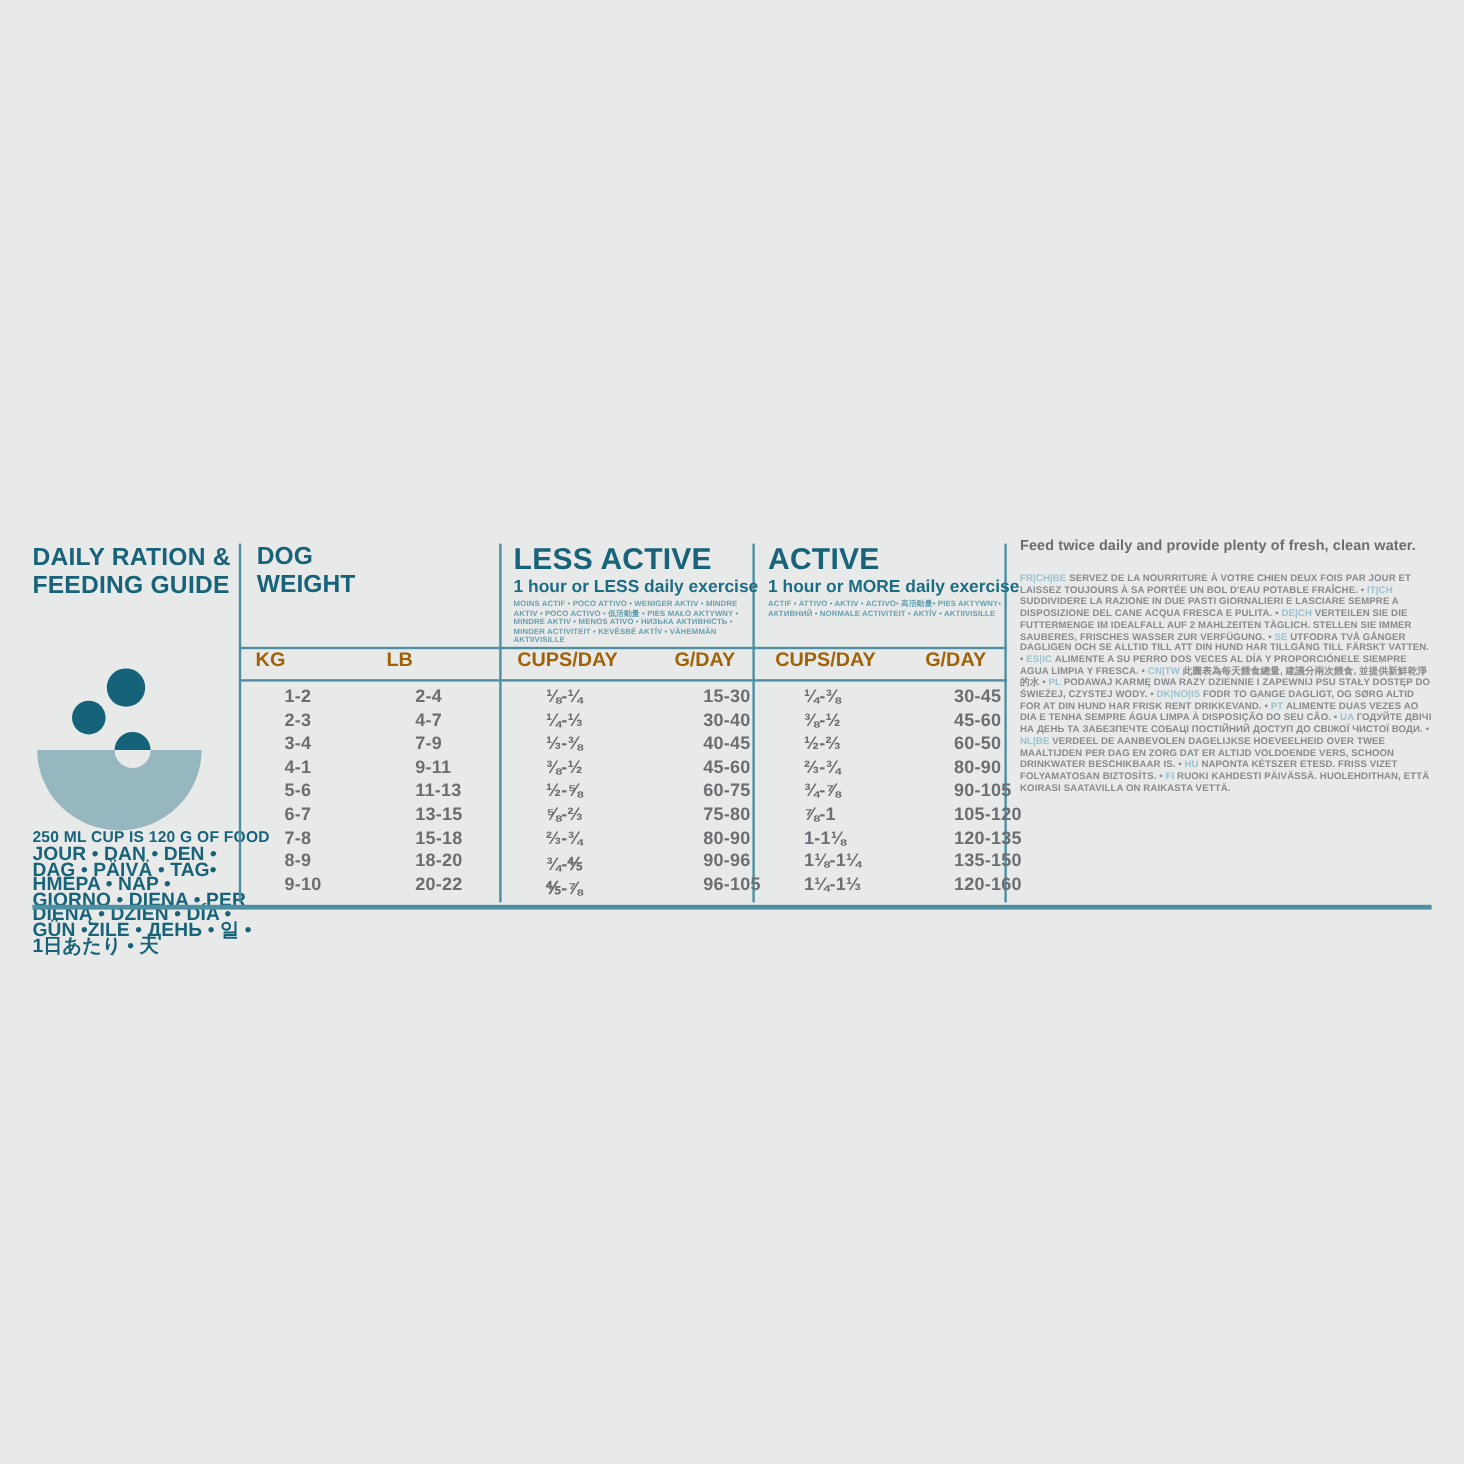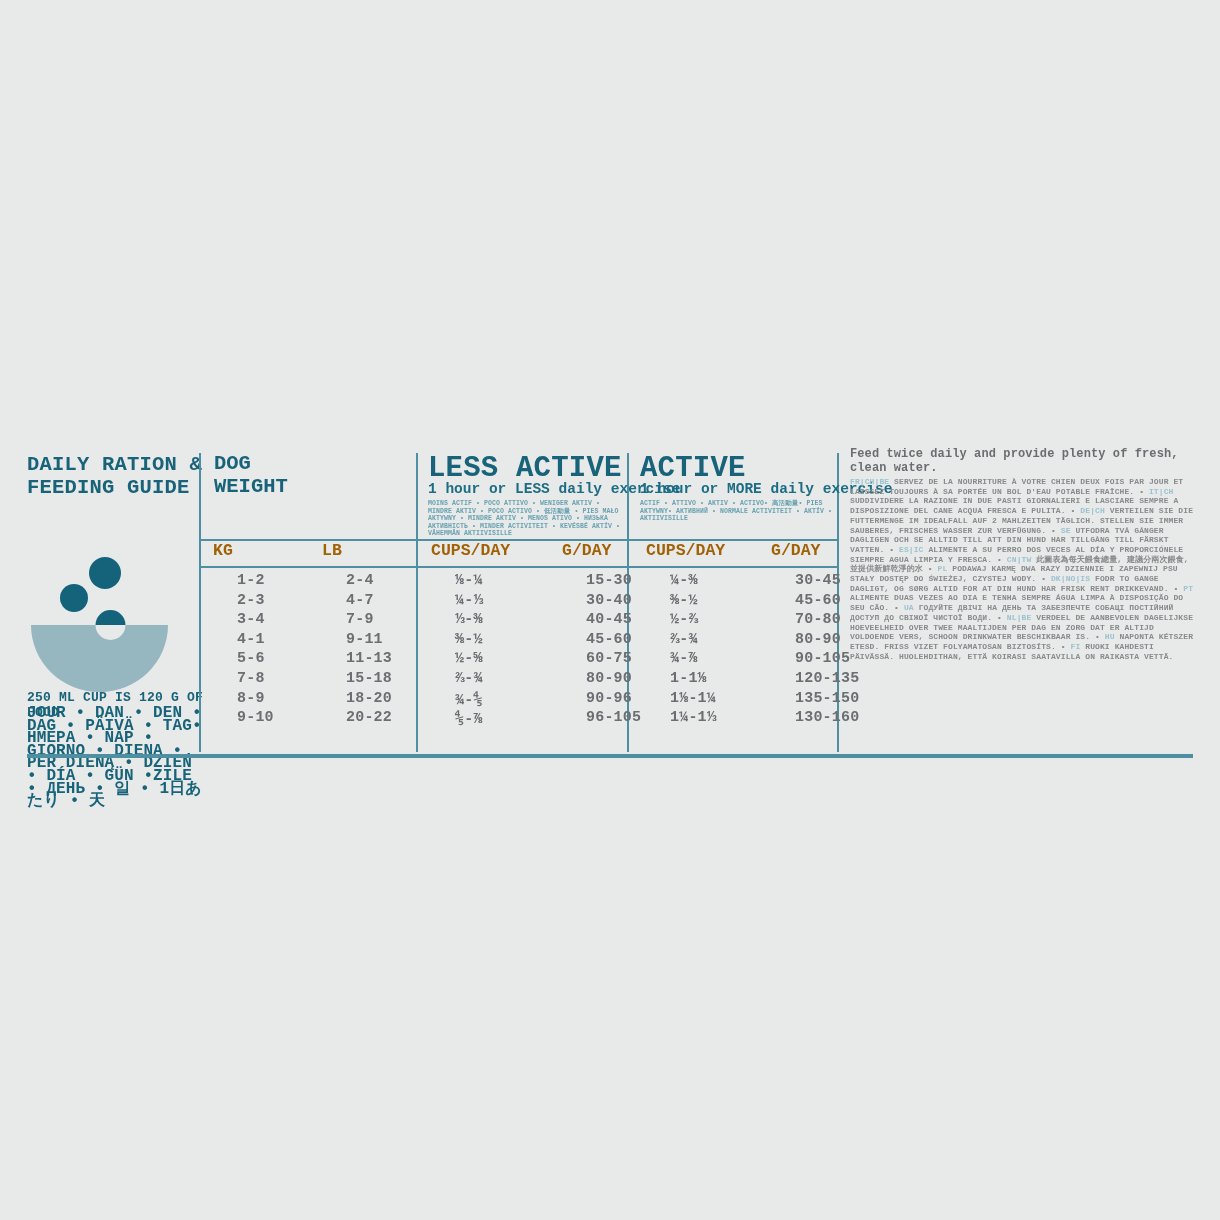--- a/index.html
+++ b/index.html
@@ -1,19 +1,19 @@
 <!DOCTYPE html>
 <html><head>
 <meta charset="utf-8">
 <style>
   html,body { margin:0; padding:0; background:#e8eaea; }
   .canvas {
     position:relative; width:1220px; height:1220px;
     background:#e8eaea; overflow:hidden;
-    font-family:Liberation Mono, monospace;
+    font-family:Liberation Sans, sans-serif;
     border-radius:29px;
     -webkit-font-smoothing:antialiased;
   }
   .abs { position:absolute; }
 
   
   .guide-title {
     left:27px; top:454px; width:190px;
     font-size:20.5px; line-height:22.5px; font-weight:700;
     color:#186379; white-space:pre-line; letter-spacing:0.2px;
@@ -33,21 +33,21 @@
   .vline { width:2px; top:453px; height:299px; background:#4e90a1; }
   .hline { height:2px; left:199px; width:640px; background:#4e90a1; }
   .bottom-rule { left:27px; top:754px; width:1166px; height:4px; background:#4e90a1; }
 
   
   .weight-header {
     left:214px; top:453px; width:180px;
     font-size:20.5px; line-height:22.5px; font-weight:700;
     color:#186379; white-space:pre-line;
   }
-  .group-title { font-size:29px; font-weight:700; color:#186379; letter-spacing:0.2px; }
+  .group-title { font-size:25px; font-weight:700; color:#186379; letter-spacing:0.2px; }
   .group-subtitle { font-size:14.5px; font-weight:700; color:#1c6d83; }
   .group-translations {
     font-size:6.5px; line-height:7.6px; font-weight:700;
     color:#68a1b1; letter-spacing:0.1px;
   }
   .la-title   { left:428px; top:452px; }
   .la-sub     { left:428px; top:481px; }
   .la-trans   { left:428px; top:500px; width:200px; }
   .a-title    { left:640px; top:452px; }
   .a-sub      { left:640px; top:481px; }
@@ -144,39 +144,47 @@
         <span class="cell c-less-g">30-40</span>
         <span class="cell c-active-cups">⅜-½</span>
         <span class="cell c-active-g">45-60</span>
       </div>
       <div class="trow">
         <span class="cell c-kg">3-4</span>
         <span class="cell c-lb">7-9</span>
         <span class="cell c-less-cups">⅓-⅜</span>
         <span class="cell c-less-g">40-45</span>
         <span class="cell c-active-cups">½-⅔</span>
-        <span class="cell c-active-g">70-80</span>
+        <span class="cell c-active-g">60-50</span>
       </div>
       <div class="trow">
         <span class="cell c-kg">4-1</span>
         <span class="cell c-lb">9-11</span>
         <span class="cell c-less-cups">⅜-½</span>
         <span class="cell c-less-g">45-60</span>
         <span class="cell c-active-cups">⅔-¾</span>
         <span class="cell c-active-g">80-90</span>
       </div>
       <div class="trow">
         <span class="cell c-kg">5-6</span>
         <span class="cell c-lb">11-13</span>
         <span class="cell c-less-cups">½-⅝</span>
         <span class="cell c-less-g">60-75</span>
         <span class="cell c-active-cups">¾-⅞</span>
         <span class="cell c-active-g">90-105</span>
       </div>
       <div class="trow">
+        <span class="cell c-kg">6-7</span>
+        <span class="cell c-lb">13-15</span>
+        <span class="cell c-less-cups">⅝-⅔</span>
+        <span class="cell c-less-g">75-80</span>
+        <span class="cell c-active-cups">⅞-1</span>
+        <span class="cell c-active-g">105-120</span>
+      </div>
+      <div class="trow">
         <span class="cell c-kg">7-8</span>
         <span class="cell c-lb">15-18</span>
         <span class="cell c-less-cups">⅔-¾</span>
         <span class="cell c-less-g">80-90</span>
         <span class="cell c-active-cups">1-1⅛</span>
         <span class="cell c-active-g">120-135</span>
       </div>
       <div class="trow">
         <span class="cell c-kg">8-9</span>
         <span class="cell c-lb">18-20</span>
@@ -184,21 +192,21 @@
         <span class="cell c-less-g">90-96</span>
         <span class="cell c-active-cups">1⅛-1¼</span>
         <span class="cell c-active-g">135-150</span>
       </div>
       <div class="trow">
         <span class="cell c-kg">9-10</span>
         <span class="cell c-lb">20-22</span>
         <span class="cell c-less-cups">⅘-⅞</span>
         <span class="cell c-less-g">96-105</span>
         <span class="cell c-active-cups">1¼-1⅓</span>
-        <span class="cell c-active-g">130-160</span>
+        <span class="cell c-active-g">120-160</span>
       </div>
     </div>
 
   <div class="abs feed-intro">Feed twice daily and provide plenty of fresh, clean water.</div>
   <div class="abs instructions"><span class="lang-code">FR|CH|BE </span><span>SERVEZ DE LA NOURRITURE À VOTRE CHIEN DEUX FOIS PAR JOUR ET LAISSEZ TOUJOURS À SA PORTÉE UN BOL D'EAU POTABLE FRAÎCHE.</span><span> • </span><span class="lang-code">IT|CH </span><span>SUDDIVIDERE LA RAZIONE IN DUE PASTI GIORNALIERI E LASCIARE SEMPRE A DISPOSIZIONE DEL CANE ACQUA FRESCA E PULITA.</span><span> • </span><span class="lang-code">DE|CH </span><span>VERTEILEN SIE DIE FUTTERMENGE IM IDEALFALL AUF 2 MAHLZEITEN TÄGLICH. STELLEN SIE IMMER SAUBERES, FRISCHES WASSER ZUR VERFÜGUNG.</span><span> • </span><span class="lang-code">SE </span><span>UTFODRA TVÅ GÅNGER DAGLIGEN OCH SE ALLTID TILL ATT DIN HUND HAR TILLGÅNG TILL FÄRSKT VATTEN.</span><span> • </span><span class="lang-code">ES|IC </span><span>ALIMENTE A SU PERRO DOS VECES AL DÍA Y PROPORCIÓNELE SIEMPRE AGUA LIMPIA Y FRESCA.</span><span> • </span><span class="lang-code">CN|TW </span><span>此圖表為每天餵食總量, 建議分兩次餵食, 並提供新鮮乾淨的水</span><span> • </span><span class="lang-code">PL </span><span>PODAWAJ KARMĘ DWA RAZY DZIENNIE I ZAPEWNIJ PSU STAŁY DOSTĘP DO ŚWIEŻEJ, CZYSTEJ WODY.</span><span> • </span><span class="lang-code">DK|NO|IS </span><span>FODR TO GANGE DAGLIGT, OG SØRG ALTID FOR AT DIN HUND HAR FRISK RENT DRIKKEVAND.</span><span> • </span><span class="lang-code">PT </span><span>ALIMENTE DUAS VEZES AO DIA E TENHA SEMPRE ÁGUA LIMPA À DISPOSIÇÃO DO SEU CÃO.</span><span> • </span><span class="lang-code">UA </span><span>ГОДУЙТЕ ДВІЧІ НА ДЕНЬ ТА ЗАБЕЗПЕЧТЕ СОБАЦІ ПОСТІЙНИЙ ДОСТУП ДО СВІЖОЇ ЧИСТОЇ ВОДИ.</span><span> • </span><span class="lang-code">NL|BE </span><span>VERDEEL DE AANBEVOLEN DAGELIJKSE HOEVEELHEID OVER TWEE MAALTIJDEN PER DAG EN ZORG DAT ER ALTIJD VOLDOENDE VERS, SCHOON DRINKWATER BESCHIKBAAR IS.</span><span> • </span><span class="lang-code">HU </span><span>NAPONTA KÉTSZER ETESD. FRISS VIZET FOLYAMATOSAN BIZTOSÍTS.</span><span> • </span><span class="lang-code">FI </span><span>RUOKI KAHDESTI PÄIVÄSSÄ. HUOLEHDITHAN, ETTÄ KOIRASI SAATAVILLA ON RAIKASTA VETTÄ.</span></div>
 
   <div class="abs bottom-rule"></div>
 
 </div>
 

